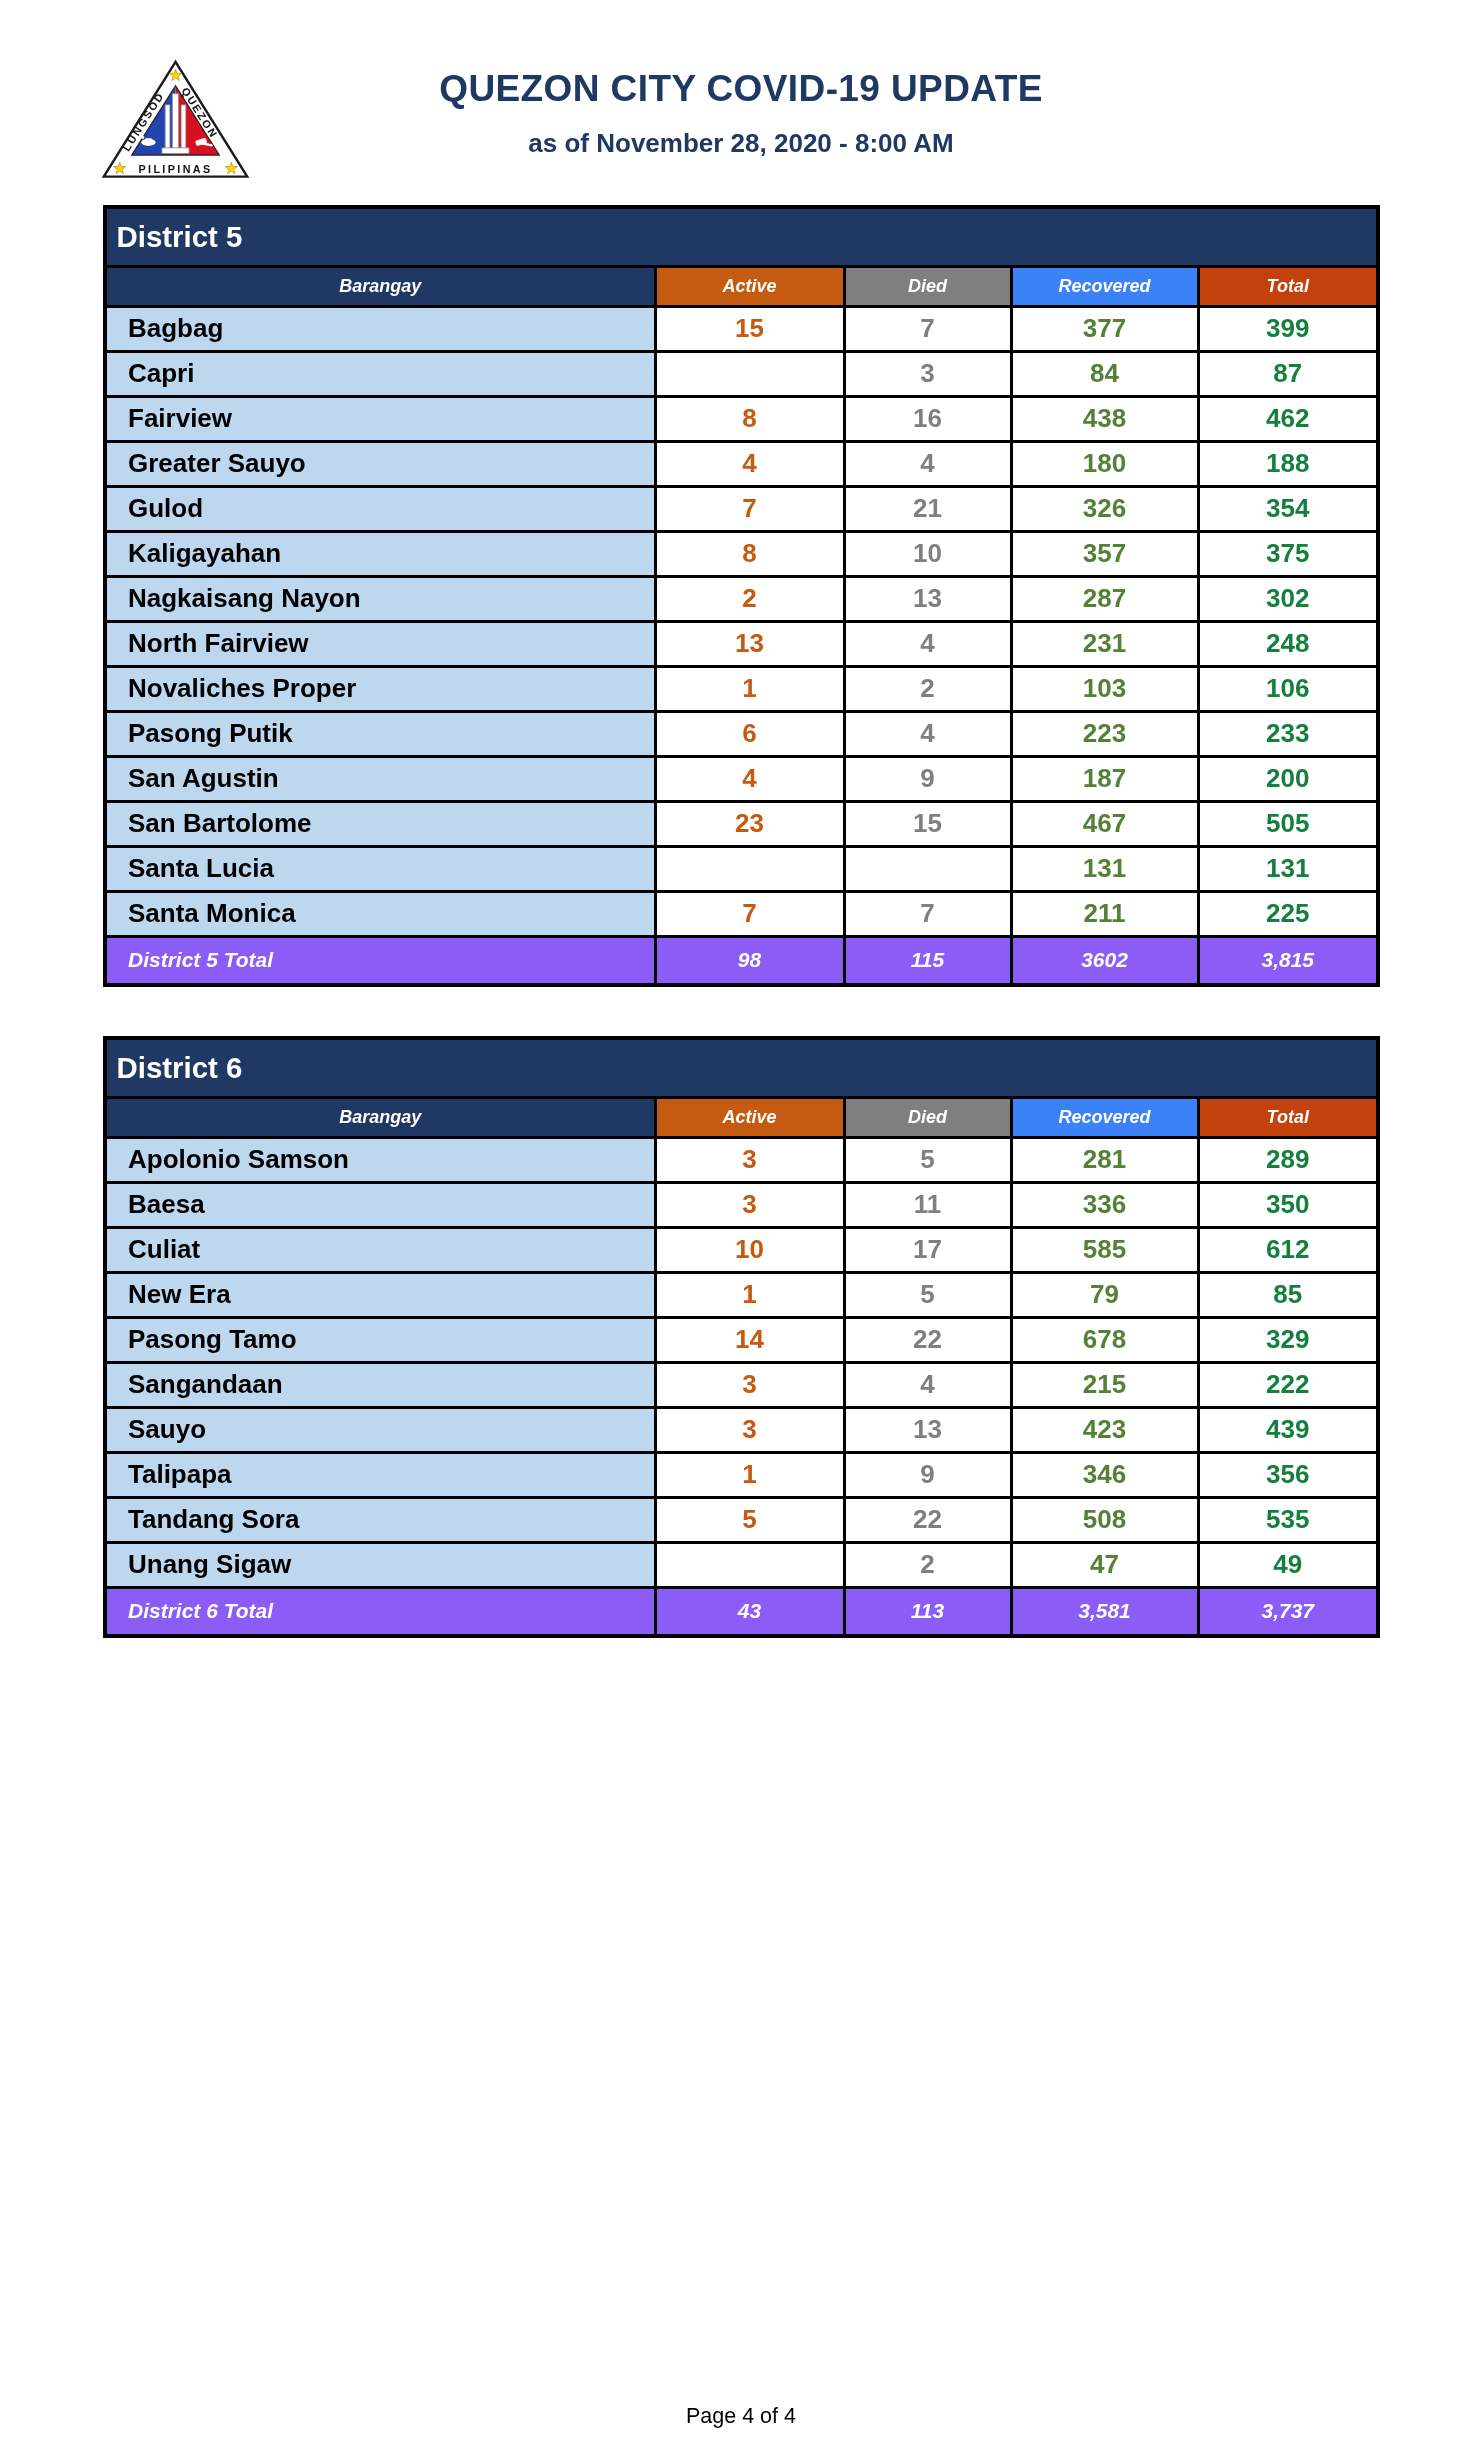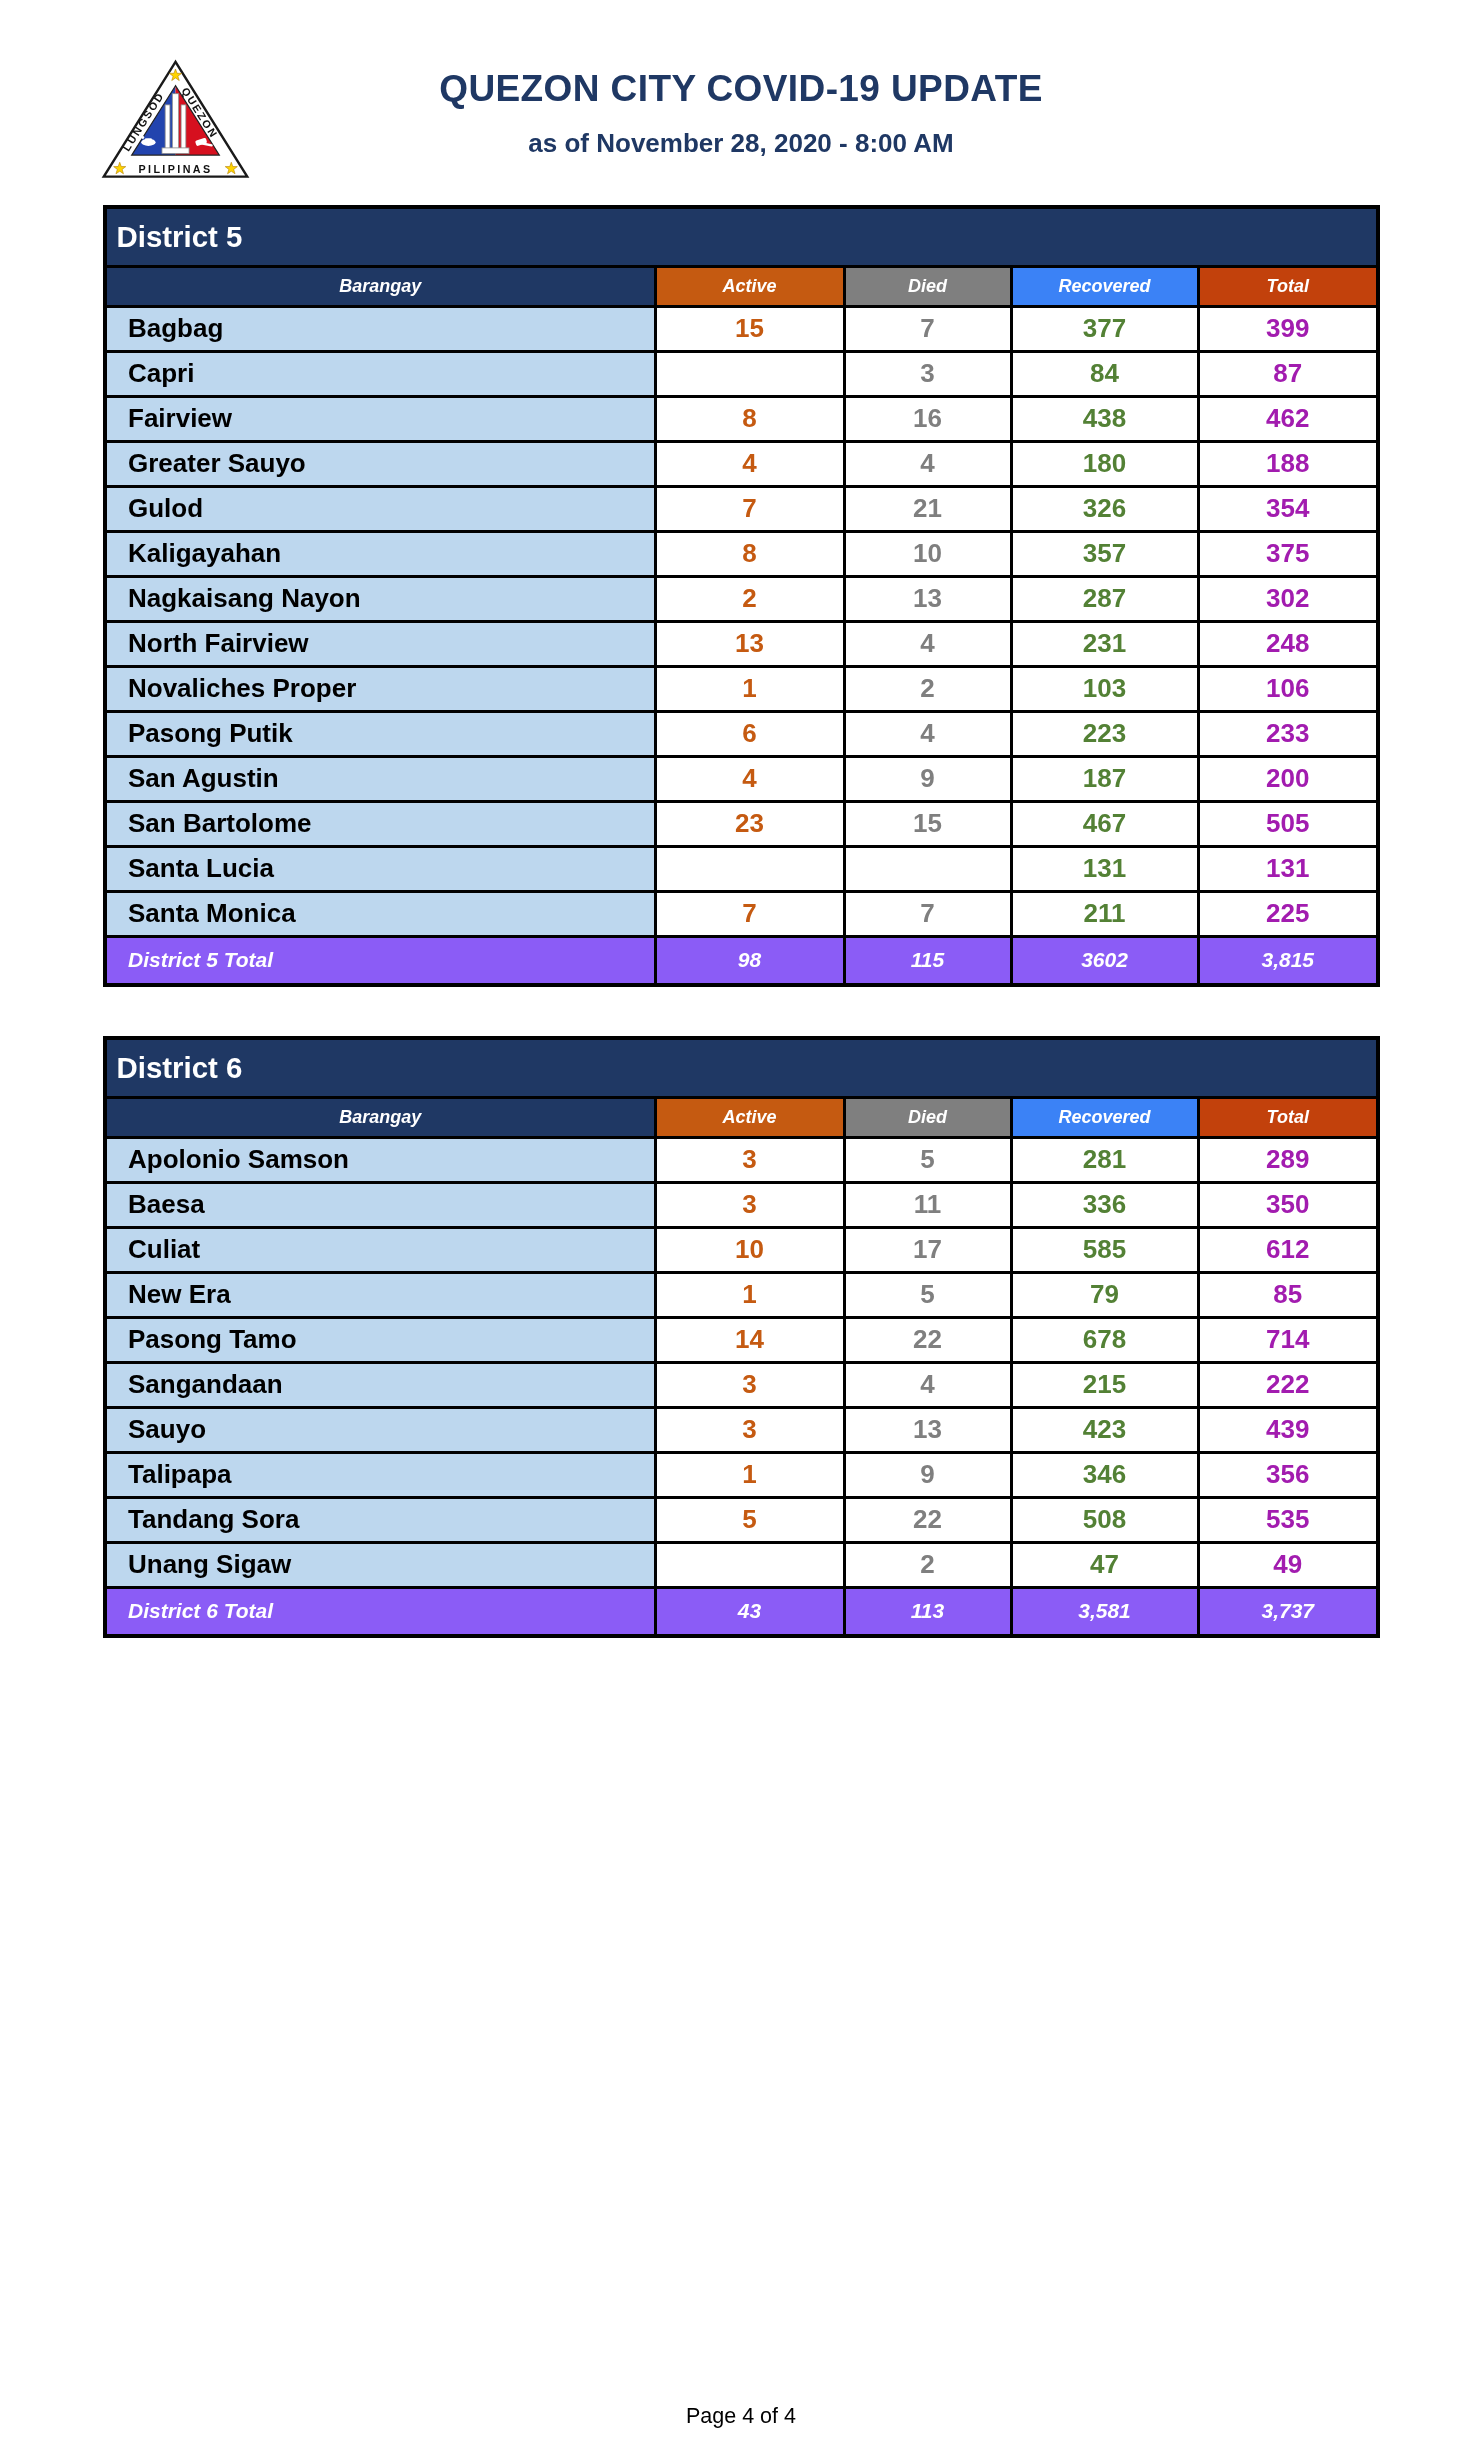--- a/index.html
+++ b/index.html
@@ -34,21 +34,21 @@
   .h-active    { background:#C55A11; }
   .h-died      { background:#7F7F7F; }
   .h-recovered { background:#3b82f6; }
   .h-total     { background:#c2410c;text-align:center; }
 
   .data-row td { height:45px; font-size:26px; font-weight:bold; text-align:center; background:#fff; }
   .data-row .cell-barangay { background:#BDD7EE; text-align:left; padding-left:21px; color:#000; }
   .cell-active    { color:#C55A11; }
   .cell-died      { color:#7F7F7F; }
   .cell-recovered { color:#538135; }
-  .cell-total     { color:#a21caf; }
+  .cell-total     { color:#15803d; }
 
   .total-row td {
     background:#8b5cf6; color:#fff; font-weight:bold; font-style:italic;
     font-size:21px; height:49px; text-align:center;
   }
   .total-row .total-label-cell { text-align:left; padding-left:21px; }
 
   
   .footer { position:absolute; left:0; bottom:33px; width:100%; text-align:center; font-size:21.5px; color:#000; }
 </style>
@@ -276,21 +276,21 @@
             <td class="cell-active">1</td>
             <td class="cell-died">5</td>
             <td class="cell-recovered">79</td>
             <td class="cell-total">85</td>
           </tr>
           <tr class="data-row">
             <td class="cell-barangay">Pasong Tamo</td>
             <td class="cell-active">14</td>
             <td class="cell-died">22</td>
             <td class="cell-recovered">678</td>
-            <td class="cell-total">714</td>
+            <td class="cell-total">329</td>
           </tr>
           <tr class="data-row">
             <td class="cell-barangay">Sangandaan</td>
             <td class="cell-active">3</td>
             <td class="cell-died">4</td>
             <td class="cell-recovered">215</td>
             <td class="cell-total">222</td>
           </tr>
           <tr class="data-row">
             <td class="cell-barangay">Sauyo</td>

